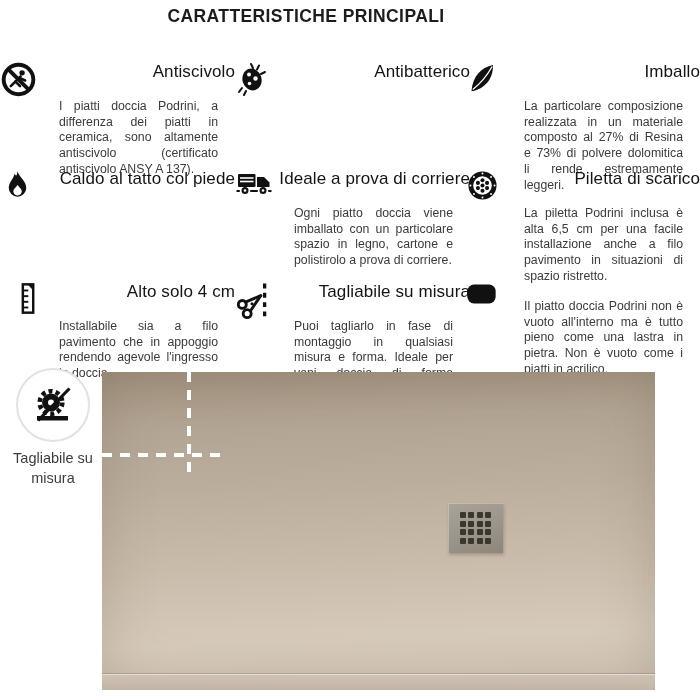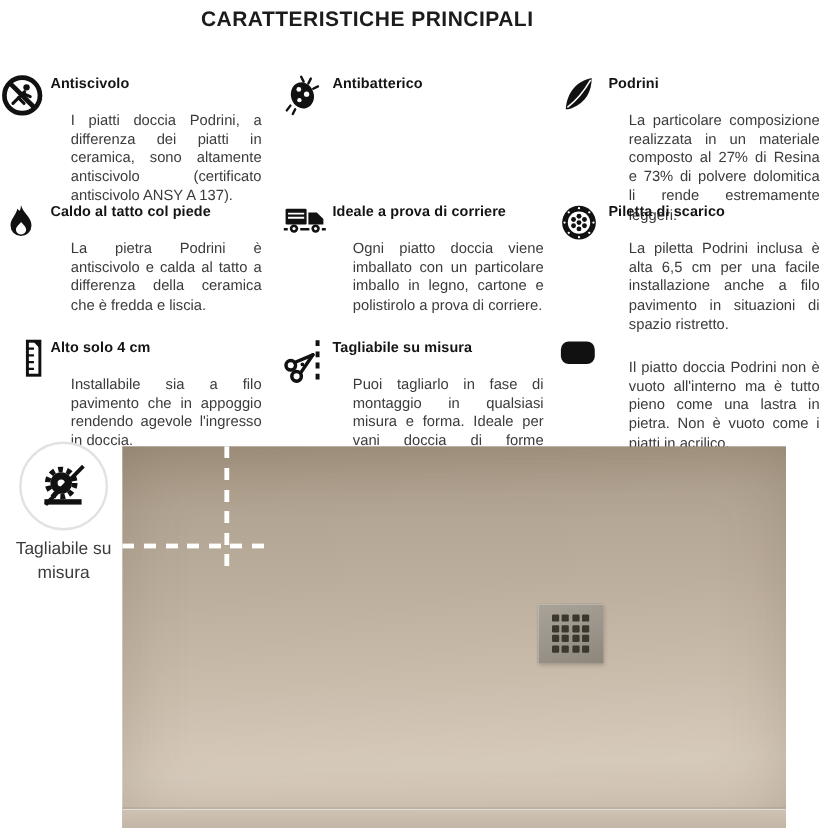--- a/index.html
+++ b/index.html
@@ -13,21 +13,21 @@
     position:absolute;top:6px;left:0;width:612px;text-align:center;
     font-size:17.5px;font-weight:800;letter-spacing:.4px;color:#1c1c1c;margin:0;
   }
   
   .feature{position:absolute;width:193px;}
   .c1{left:42px}.c2{left:277px}.c3{left:507px}
   .r1{top:62px}.r2{top:169px}.r3{top:282px}
   .ficon{position:absolute;left:-41px;top:0;width:38px;height:40px;
     display:flex;justify-content:flex-start;}
   .feature h2{
-    font-size:12px;font-weight:700;color:#141414;margin:0 0 2px;letter-spacing:.1px;
+    font-size:17px;font-weight:400;color:#141414;margin:0 0 2px;letter-spacing:.1px;text-align:right;
   }
   .feature p{
     margin:17px;font-size:12.3px;line-height:1.28;color:#3b3b3b;
     text-align:justify;hyphens:auto;
   }
   
   .badge{position:absolute;left:0;top:367px;width:106px;}
   .badge-circle{
     position:absolute;left:16px;top:1px;width:70px;height:70px;border-radius:50%;
     background:#fff;border:2px solid #e2e2e2;display:flex;align-items:center;justify-content:center;
@@ -112,33 +112,32 @@
   <h2>Antibatterico</h2>
 </article>
 
 <article class="feature c3 r1">
   <span class="ficon">
     <svg width="30" height="32" viewBox="0 0 30 32">
       <path d="M27 3 C15 5.5 6.5 14.5 5.5 29 C7.8 29 9.3 28.5 11.3 27.7 C22 23.5 27.3 14 27 3 Z" fill="#111"></path>
       <path d="M26.2 4.5 C20.5 14.5 14.5 21.5 6.8 27.5" stroke="#fff" stroke-width="1.3" fill="none"></path>
     </svg>
   </span>
-  <h2>Podrini</h2>
+  <h2>Imballo</h2>
   <p>La particolare composizione realizzata in un materiale composto al 27% di Resina e 73% di polvere dolomitica li rende estremamente leggeri.</p>
 </article>
 
 <article class="feature c1 r2">
   <span class="ficon">
     <svg width="33" height="33" viewBox="0 0 34 34">
       <path d="M17 2 C19 9 26 12 26 19.5 A9 9 0 0 1 8 19.5 C8 14 12.5 11 14 5 C15.2 7.3 16.5 8.2 17 2 Z" fill="#111"></path>
       <path d="M17 27.2 c2.6 0 4.4 -1.8 4.4 -4.2 c0 -2.4 -1.9 -3.6 -4.3 -6.6 c-2.4 3 -4.4 4.2 -4.4 6.6 c0 2.4 1.8 4.2 4.3 4.2 Z" fill="#fff"></path>
     </svg>
   </span>
   <h2>Caldo al tatto col piede</h2>
-  <p>La pietra Podrini è antiscivolo e calda al tatto a differenza della ceramica che è fredda e liscia.</p>
 </article>
 
 <article class="feature c2 r2">
   <span class="ficon">
     <svg width="36" height="30" viewBox="0 0 36 30">
       <rect x="2" y="5" width="17.5" height="13" rx="1" fill="#111"></rect>
       <g stroke="#fff" stroke-width="1.6">
         <line x1="4" y1="9" x2="17.5" y2="9"></line>
           <line x1="4" y1="12.5" x2="17.5" y2="12.5"></line>
       </g>
@@ -148,21 +147,21 @@
       <circle cx="27" cy="21.5" r="3.5" fill="#111"></circle>
         <circle cx="27" cy="21.5" r="1.3" fill="#fff"></circle>
       <g stroke="#111" stroke-width="2">
         <line x1="0.5" y1="22" x2="3.8" y2="22"></line>
           <line x1="14.2" y1="22" x2="21.8" y2="22"></line>
         <line x1="32.2" y1="22" x2="35.5" y2="22"></line>
       </g>
     </svg>
   </span>
   <h2>Ideale a prova di corriere</h2>
-  <p>Ogni piatto doccia viene imballato con un particolare imballo in legno, cartone e polistirolo a prova di corriere.</p>
+  <p>Ogni piatto doccia viene imballato con un particolare spazio in legno, cartone e polistirolo a prova di corriere.</p>
 </article>
 
 <article class="feature c3 r2">
   <span class="ficon">
     <svg width="33" height="33" viewBox="0 0 34 34">
       <circle cx="17" cy="17" r="14.5" fill="#111"></circle>
       <circle cx="17" cy="17" r="9.6" fill="#fff"></circle>
       <g fill="#111">
         <circle cx="17" cy="17" r="2.1"></circle>
           <circle cx="17" cy="11.6" r="2.1"></circle>

